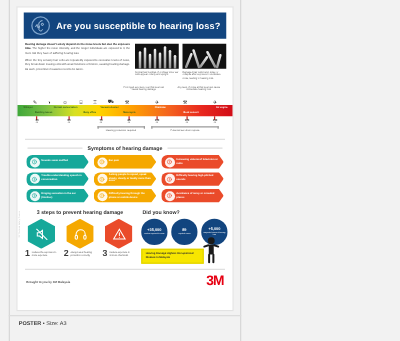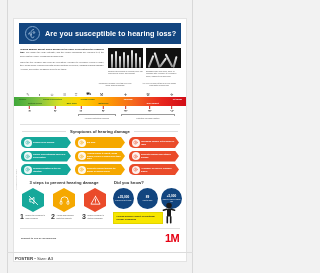--- a/index.html
+++ b/index.html
@@ -17,21 +17,21 @@
   
   .edge-line {
     position: absolute; top: 0; bottom: 0; width: 1px;
     background: #d8d8d8;
   }
   .edge-line.l { left: 7px; }
   .edge-line.r { right: 7px; }
 
   #sheet {
     position: absolute;
-    left: 13px; top: 18px;
+    left: 13px; top: 5px;
     width: 174px; height: 244px;
     background: #ffffff;
     border: 1px solid #e3e3e3;
     overflow: hidden;
   }
 
   
   .header {
     background: #12457f;
     height: 21px;
@@ -619,21 +619,21 @@
           <rect x="11" y="28" width="3.2" height="15" rx="1.4" fill="#1a1a1a"></rect>
           <rect x="17.8" y="28" width="3.2" height="15" rx="1.4" fill="#1a1a1a"></rect>
         </svg>
       </div>
     </div>
 
     <div class="foot-hr"></div>
 
     <div class="footer">
       <div class="foot-text">Brought to you by 3M Malaysia</div>
-      <div class="logo-3m">1M</div>
+      <div class="logo-3m">3M</div>
     </div>
 
   </div>
 
   <div class="sidetag">3M Personal Safety Division</div>
   <div class="cap-line"></div>
   <div class="caption">
     <b>POSTER</b>
     <span>•</span>
     <span>Size: A3</span>

